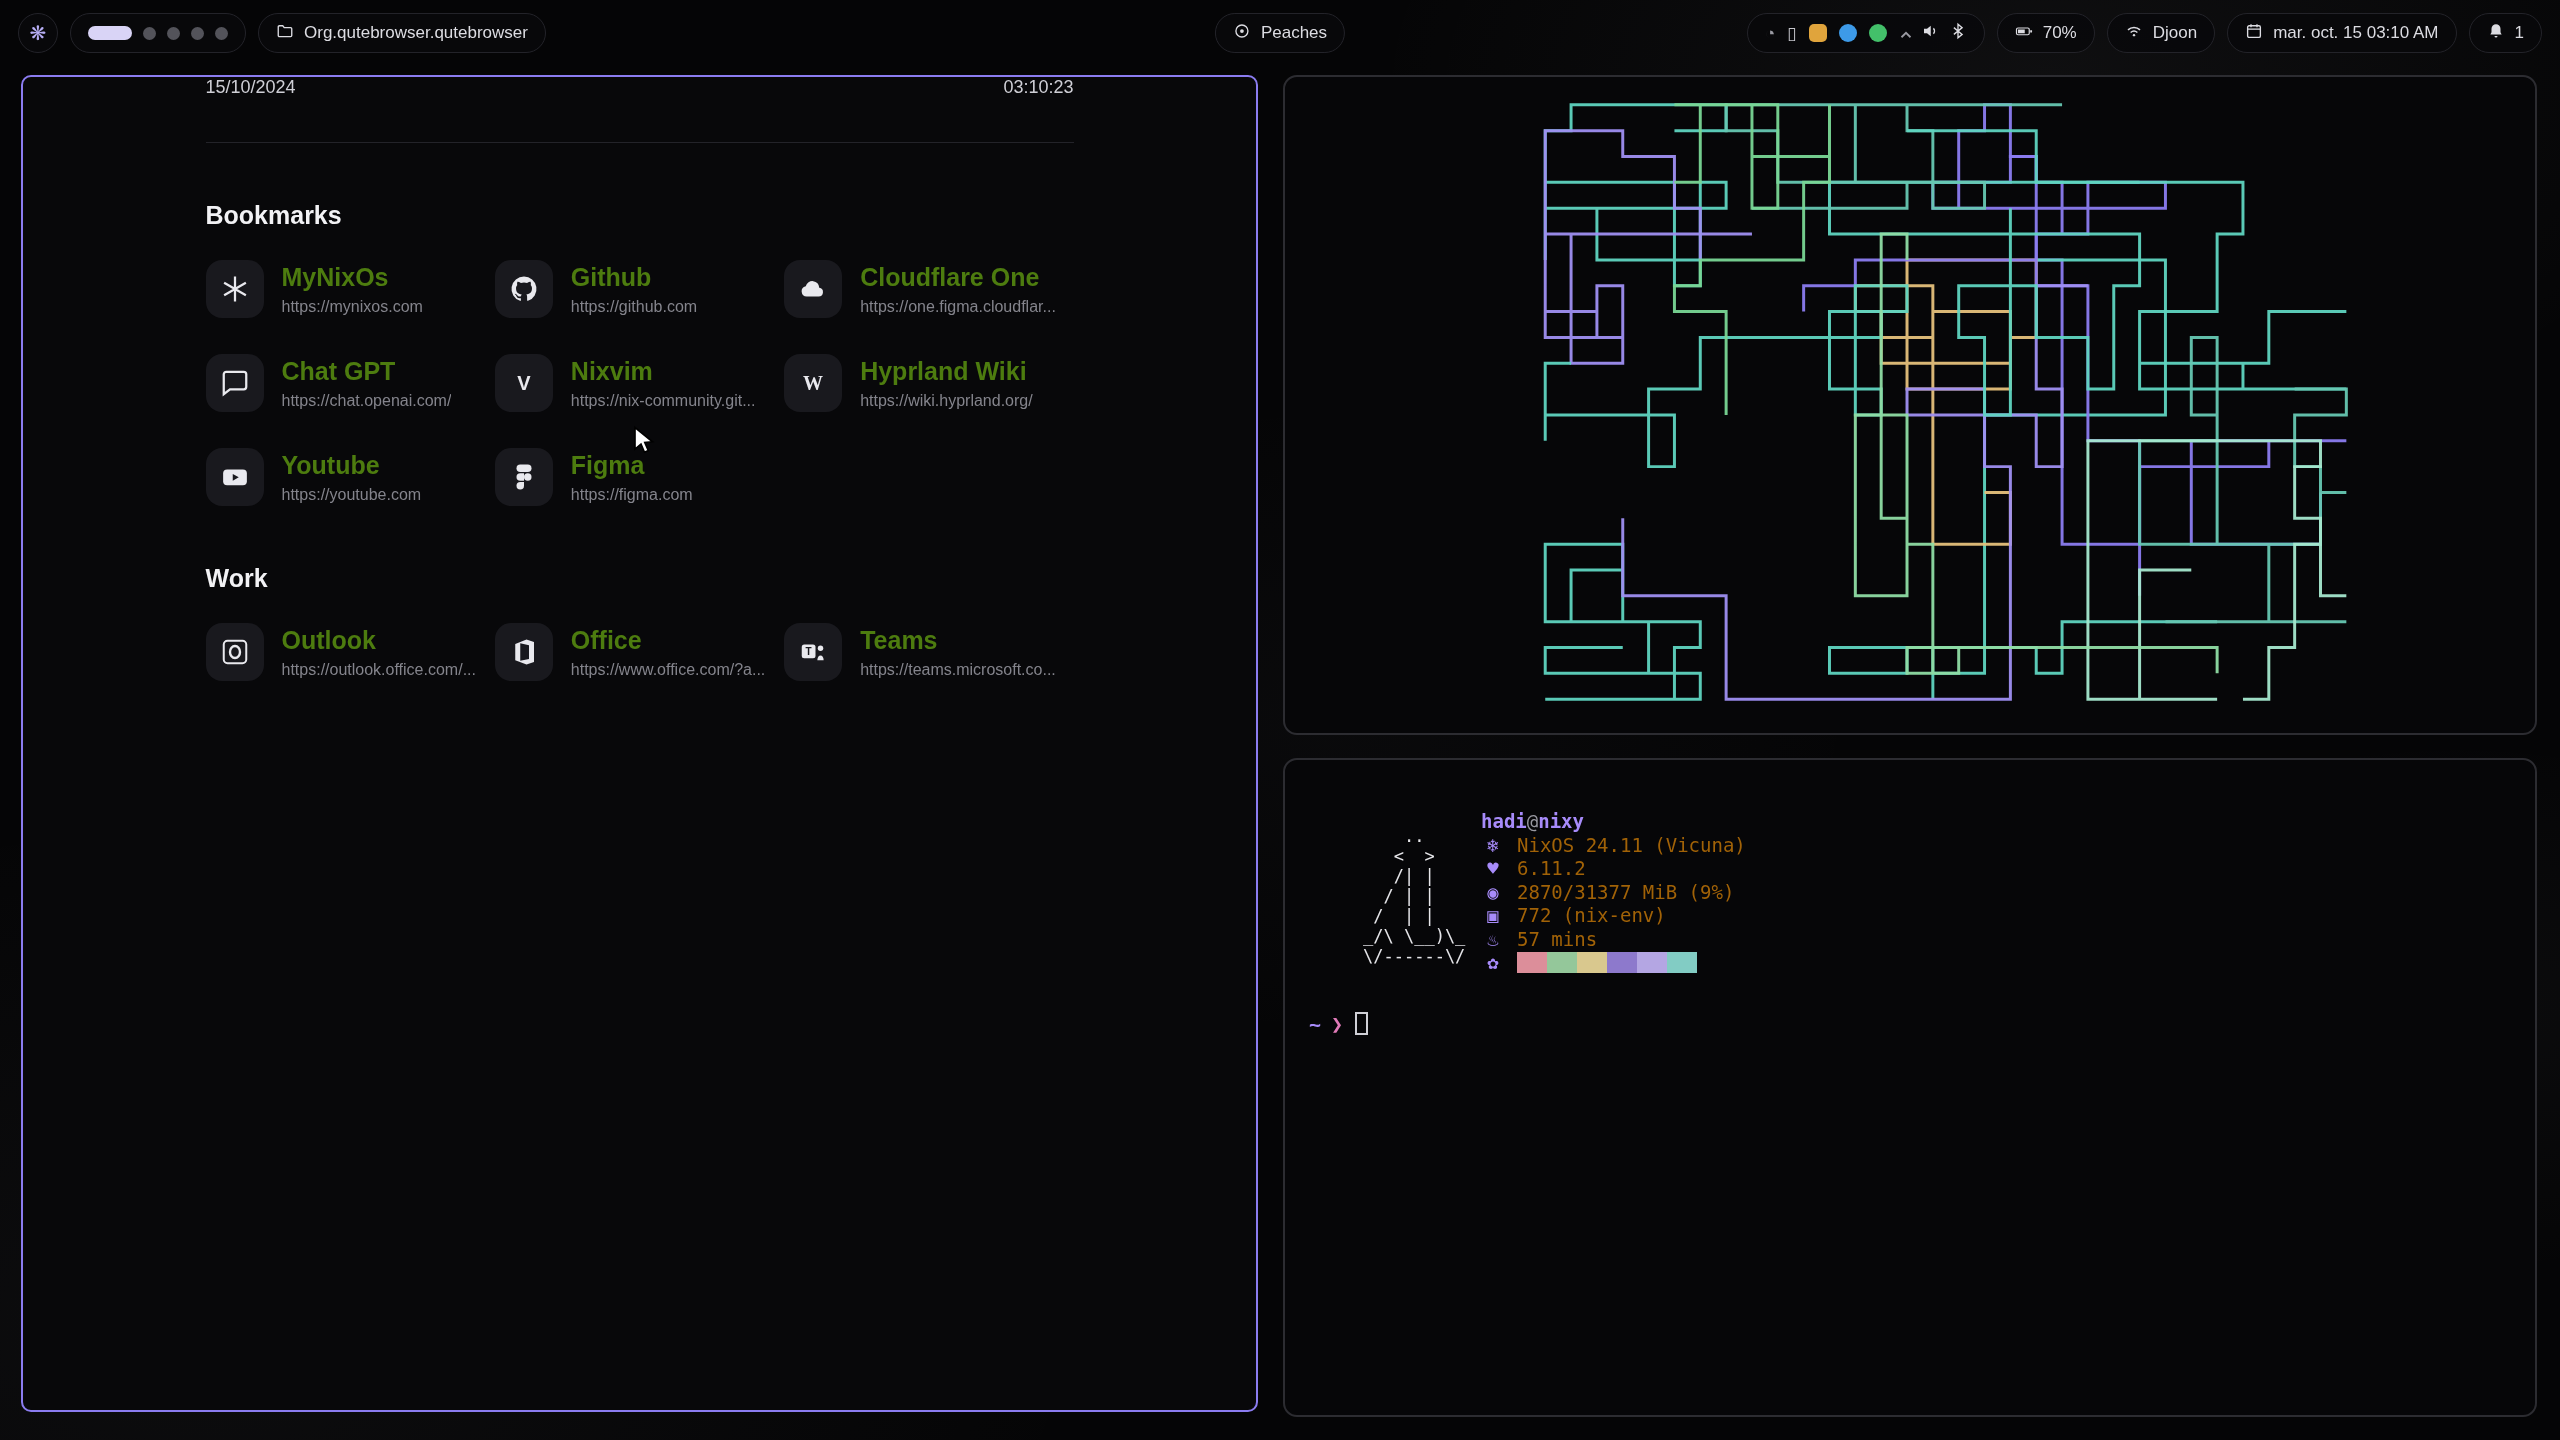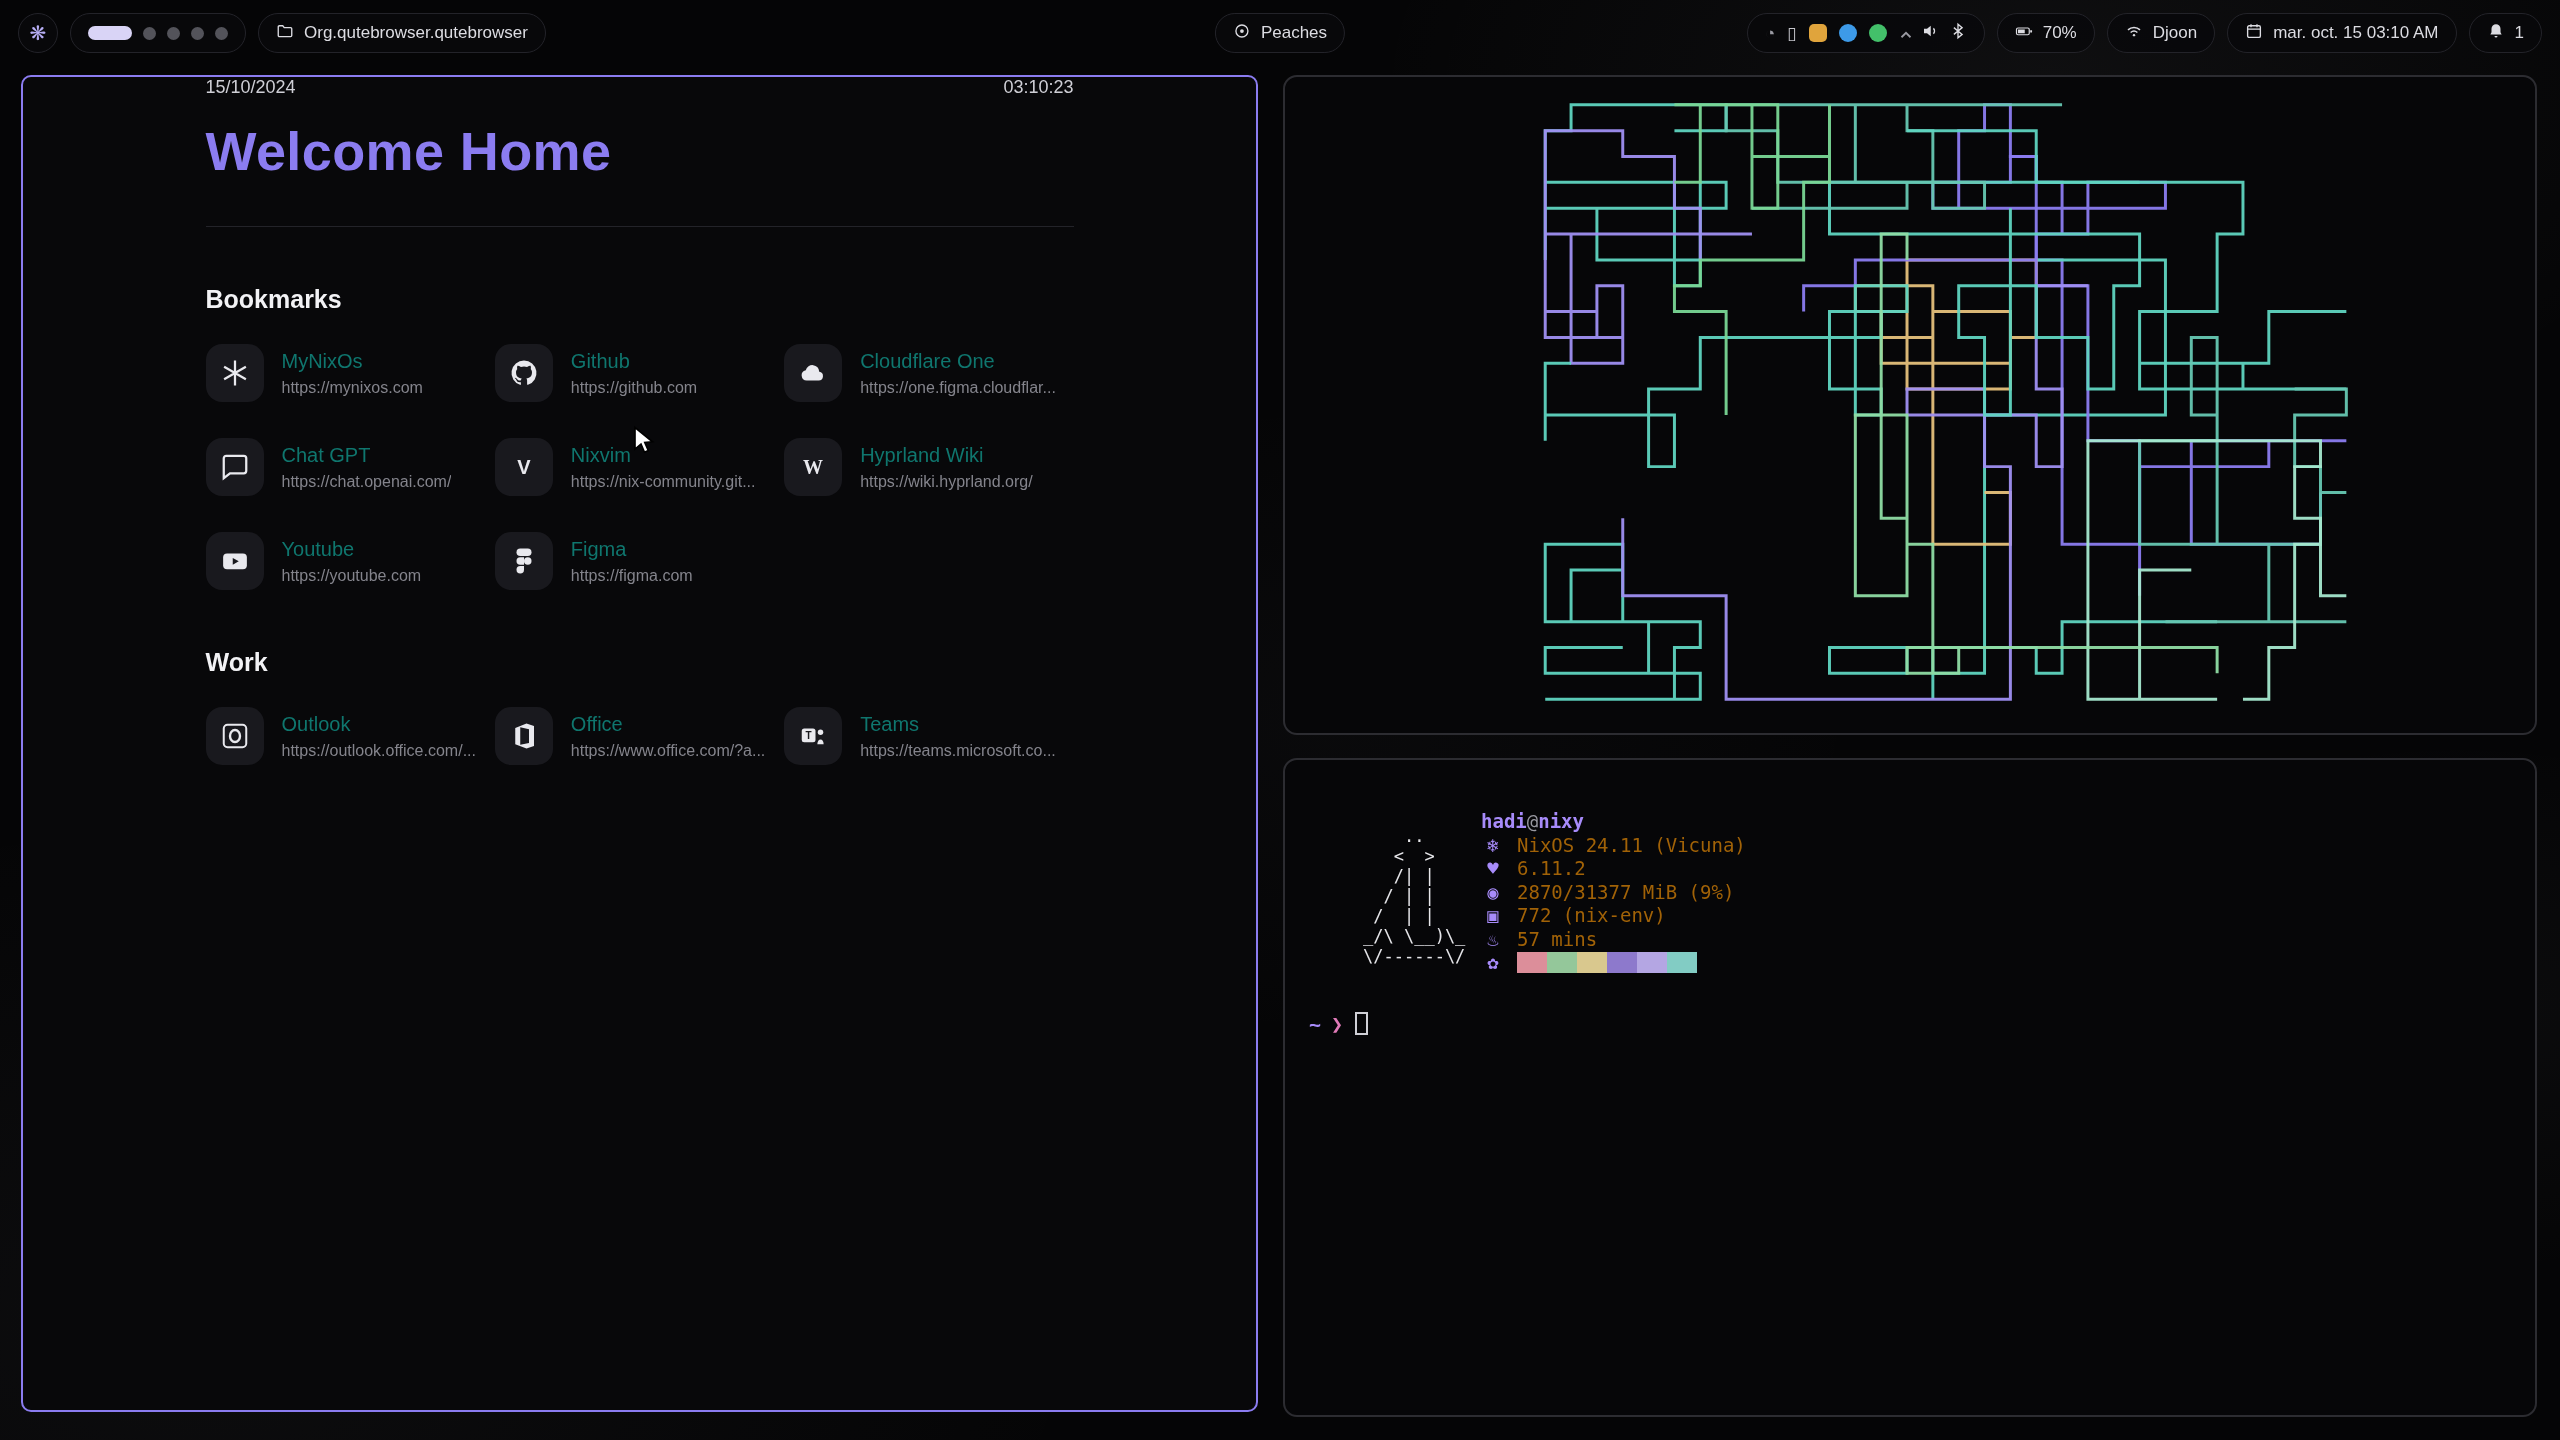--- a/index.html
+++ b/index.html
@@ -39,21 +39,21 @@
   .sp-content{width:868px;margin:0 auto;}
   .sp-daterow{display:flex;justify-content:space-between;font-size:18px;color:#cfcfd6}
   #sp-title{margin-top:22px;font-size:54px;font-weight:700;color:#8b7cf0;letter-spacing:.4px}
   #sp-divider{border:none;border-top:1px solid #232329;margin-top:44px}
   .sp-section h2{font-size:25px;font-weight:700;color:#f2f2f5;margin-top:58px}
   .bm-grid{display:grid;grid-template-columns:repeat(3,1fr);row-gap:36px;margin-top:30px}
   .bm-item{display:flex;align-items:center;gap:18px;text-decoration:none;color:inherit;cursor:pointer}
   .bm-icon{width:58px;height:58px;border-radius:16px;background:#19191e;display:flex;align-items:center;justify-content:center;flex:none}
   .bm-icon svg{width:30px;height:30px}
   .bm-text{display:flex;flex-direction:column;gap:6px;min-width:0}
-  .bm-name{font-size:20px;color:#0f766e;font-weight:400}
+  .bm-name{font-size:25px;color:#4d7c0f;font-weight:700}
   .bm-url{font-size:16px;color:#84848c;max-width:210px;overflow:hidden;text-overflow:ellipsis;white-space:nowrap}
   
   #ff-art{position:absolute;left:78px;top:66px;font-size:17px;line-height:20px;color:#e6e6ea;font-family:inherit}
   #ff-info{position:absolute;left:196px;top:50px;font-size:19px;line-height:23.5px}
   .ff-accent{color:#a78bfa;font-weight:bold}
   .ff-at{color:#9a9aa2}
   .ff-row{display:flex;align-items:center;gap:12px}
   .ff-ico{color:#a78bfa;width:24px;display:inline-block;text-align:center;flex:none}
   .ff-label{color:#a16207}
   #ff-palette{display:inline-flex}
@@ -152,21 +152,20 @@
       </div>
     </div>
   </div>
 
   <div id="startpage" class="window">
     <div class="sp-content">
       <div class="sp-daterow">
         <span>15/10/2024</span>
         <span>03:10:23</span>
       </div>
-      <h1 id="sp-title">Welcome Home</h1>
       <hr id="sp-divider">
       <div id="sections">
     <section class="sp-section">
       <h2>Bookmarks</h2>
       <div class="bm-grid">
     <a class="bm-item">
       <span class="bm-icon">
                   <svg viewBox="0 0 24 24" fill="none" stroke="#e9e9ee" stroke-width="1.8">
                     <path d="M12 2v20M3.3 7l17.4 10M3.3 17L20.7 7"></path>
                   </svg>

